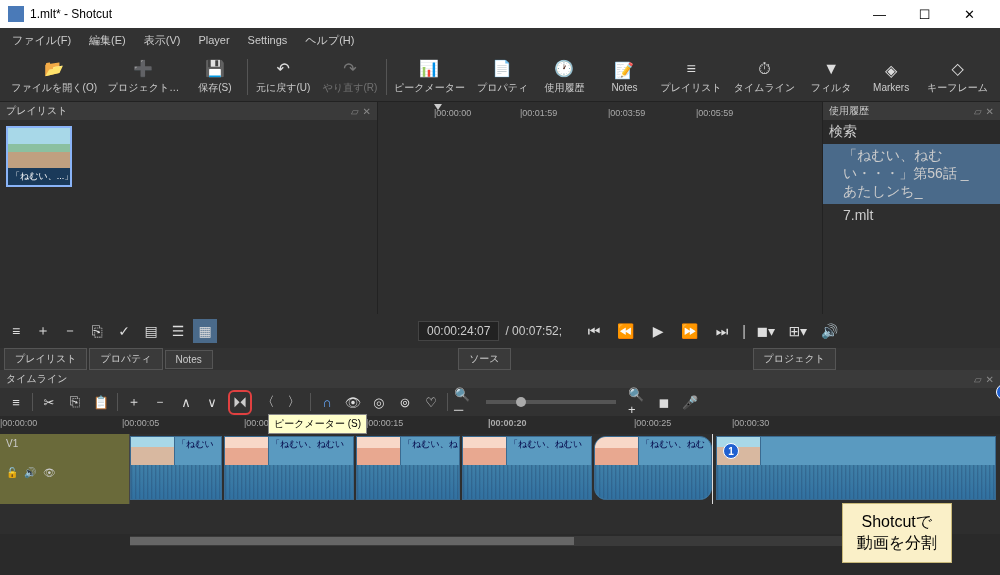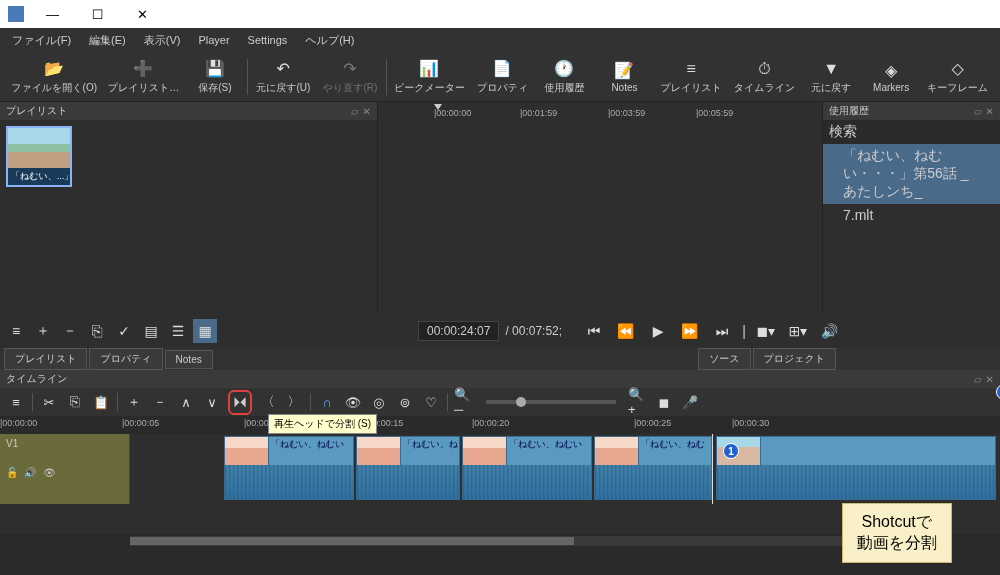--- a/index.html
+++ b/index.html
@@ -83,20 +83,21 @@
 .slider{width:130px;height:4px;background:#555;position:relative;margin:0 6px}
 .slider-thumb{position:absolute;width:10px;height:10px;background:#aaa;border-radius:50%;top:-3px;left:30px}
 .scroll-track{height:10px;background:#3a3a3a;position:relative;margin:2px 130px 0 130px}
 .scroll-thumb{position:absolute;height:8px;background:#666;top:1px;left:0;width:60%}
 </style>
 </head>
 <body>
 
 <div class="titlebar">
   <div class="titlebar-icon"></div>
+  <div class="titlebar-text">1.mlt* - Shotcut</div>
   <div class="win-btns">
     <div class="win-btn">—</div>
     <div class="win-btn">☐</div>
     <div class="win-btn">✕</div>
   </div>
 </div>
 
 <div class="menubar">
   <div class="menu-item">ファイル(F)</div>
   <div class="menu-item">編集(E)</div>
@@ -106,21 +107,21 @@
   <div class="menu-item">ヘルプ(H)</div>
 </div>
 
 <div class="toolbar" id="main-toolbar">
     <div class="tool-btn">
       <div class="tool-icon">📂</div>
       <div class="tool-label">ファイルを開く(O)</div>
     </div>
     <div class="tool-btn">
       <div class="tool-icon">➕</div>
-      <div class="tool-label">プレイリスト…</div>
+      <div class="tool-label">プロジェクト…</div>
     </div>
     <div class="tool-btn">
       <div class="tool-icon">💾</div>
       <div class="tool-label">保存(S)</div>
     </div>
     <div class="tool-sep"></div>
     <div class="tool-btn">
       <div class="tool-icon">↶</div>
       <div class="tool-label">元に戻す(U)</div>
     </div>
@@ -148,21 +149,21 @@
     <div class="tool-btn">
       <div class="tool-icon">≡</div>
       <div class="tool-label">プレイリスト</div>
     </div>
     <div class="tool-btn">
       <div class="tool-icon">⏱</div>
       <div class="tool-label">タイムライン</div>
     </div>
     <div class="tool-btn">
       <div class="tool-icon">▼</div>
-      <div class="tool-label">元に戻す</div>
+      <div class="tool-label">フィルタ</div>
     </div>
     <div class="tool-btn">
       <div class="tool-icon">◈</div>
       <div class="tool-label">Markers</div>
     </div>
     <div class="tool-btn">
       <div class="tool-icon">◇</div>
       <div class="tool-label">キーフレーム</div>
     </div>
   </div>
@@ -236,21 +237,21 @@
     <span class="icon-btn">⊞▾</span>
     <span class="icon-btn">🔊</span>
   </div>
 </div>
 
 <div class="tabs-row">
   <div class="tab">プレイリスト</div>
   <div class="tab">プロパティ</div>
   <div class="tab">Notes</div>
   <div style="flex:1"></div>
-  <div class="tab" style="">ソース</div>
+  <div class="tab" style="margin-right:240px">ソース</div>
   <div class="tab" style="margin-right:160px">プロジェクト</div>
 </div>
 
 <div class="timeline-header">
   <span>タイムライン</span>
   <div class="panel-header-btns">
       <span>▱</span>
       <span>✕</span>
     </div>
 </div>
@@ -279,48 +280,55 @@
   <div class="tl-btn">⊚</div>
   <div class="tl-btn">♡</div>
   <div class="tl-sep"></div>
   <div class="tl-btn">🔍─</div>
   <div class="slider">
       <div class="slider-thumb"></div>
     </div>
   <div class="tl-btn">🔍+</div>
   <div class="tl-btn">◼</div>
   <div class="tl-btn">🎤</div>
-  <div class="tooltip">再生ヘッドで分割 (S)</div>
+  <div class="tooltip">ピークメーター (S)</div>
 </div>
 
 <div class="ruler-row">
   <div class="ruler" id="ruler">
       <div class="ruler-tick" style="left: 0px;">|00:00:00</div>
       <div class="ruler-tick" style="left: 122px;">|00:00:05</div>
       <div class="ruler-tick" style="left: 244px;">|00:00:10</div>
       <div class="ruler-tick" style="left: 366px;">|00:00:15</div>
-      <div class="ruler-tick" style="left: 472px;">|00:00:20</div>
+      <div class="ruler-tick" style="left: 488px; font-weight: bold;">|00:00:20</div>
       <div class="ruler-tick" style="left: 610px; padding-left: 24px;">|00:00:25</div>
       <div class="ruler-tick" style="left: 732px;">|00:00:30</div>
     </div>
 </div>
 
 <div class="track-row">
   <div class="track-label">
     <span>V1</span>
     <div class="track-icons">
       <span>🔓</span>
       <span>🔊</span>
       <span>👁</span>
     </div>
   </div>
   <div class="track-content" id="track-content">
     <div class="playhead" style="left:582px"></div>
     <div class="arrow" style="top:40px;left:510px;width:66px"></div>
     <div class="arrow" style="top:40px;left:592px;width:82px"></div>
+  <div class="clip" style="left: 0px; width: 92px;">
+        <div class="clip-thumb">
+          <div class="clip-thumb-img "></div>
+        </div>
+        <div class="clip-label">「ねむい</div>
+        <div class="clip-wave"></div>
+      </div>
       <div class="clip" style="left: 94px; width: 130px;">
         <div class="clip-thumb">
           <div class="clip-thumb-img anime"></div>
         </div>
         <div class="clip-label">「ねむい、ねむい</div>
         <div class="clip-wave"></div>
       </div>
       <div class="clip" style="left: 226px; width: 104px;">
         <div class="clip-thumb">
           <div class="clip-thumb-img anime"></div>
@@ -328,21 +336,21 @@
         <div class="clip-label">「ねむい、ね</div>
         <div class="clip-wave"></div>
       </div>
       <div class="clip" style="left: 332px; width: 130px;">
         <div class="clip-thumb">
           <div class="clip-thumb-img anime"></div>
         </div>
         <div class="clip-label">「ねむい、ねむい</div>
         <div class="clip-wave"></div>
       </div>
-      <div class="clip" style="left: 464px; width: 118px;">
+      <div class="clip" style="left: 464px; width: 118px; border-radius: 12px;">
         <div class="clip-thumb">
           <div class="clip-thumb-img anime"></div>
         </div>
         <div class="clip-label">「ねむい、ねむ</div>
         <div class="clip-wave"></div>
       </div>
       <div class="clip" style="left: 586px; width: 280px;">
         <div class="clip-thumb">
           <div class="clip-thumb-img "></div>
         </div>

